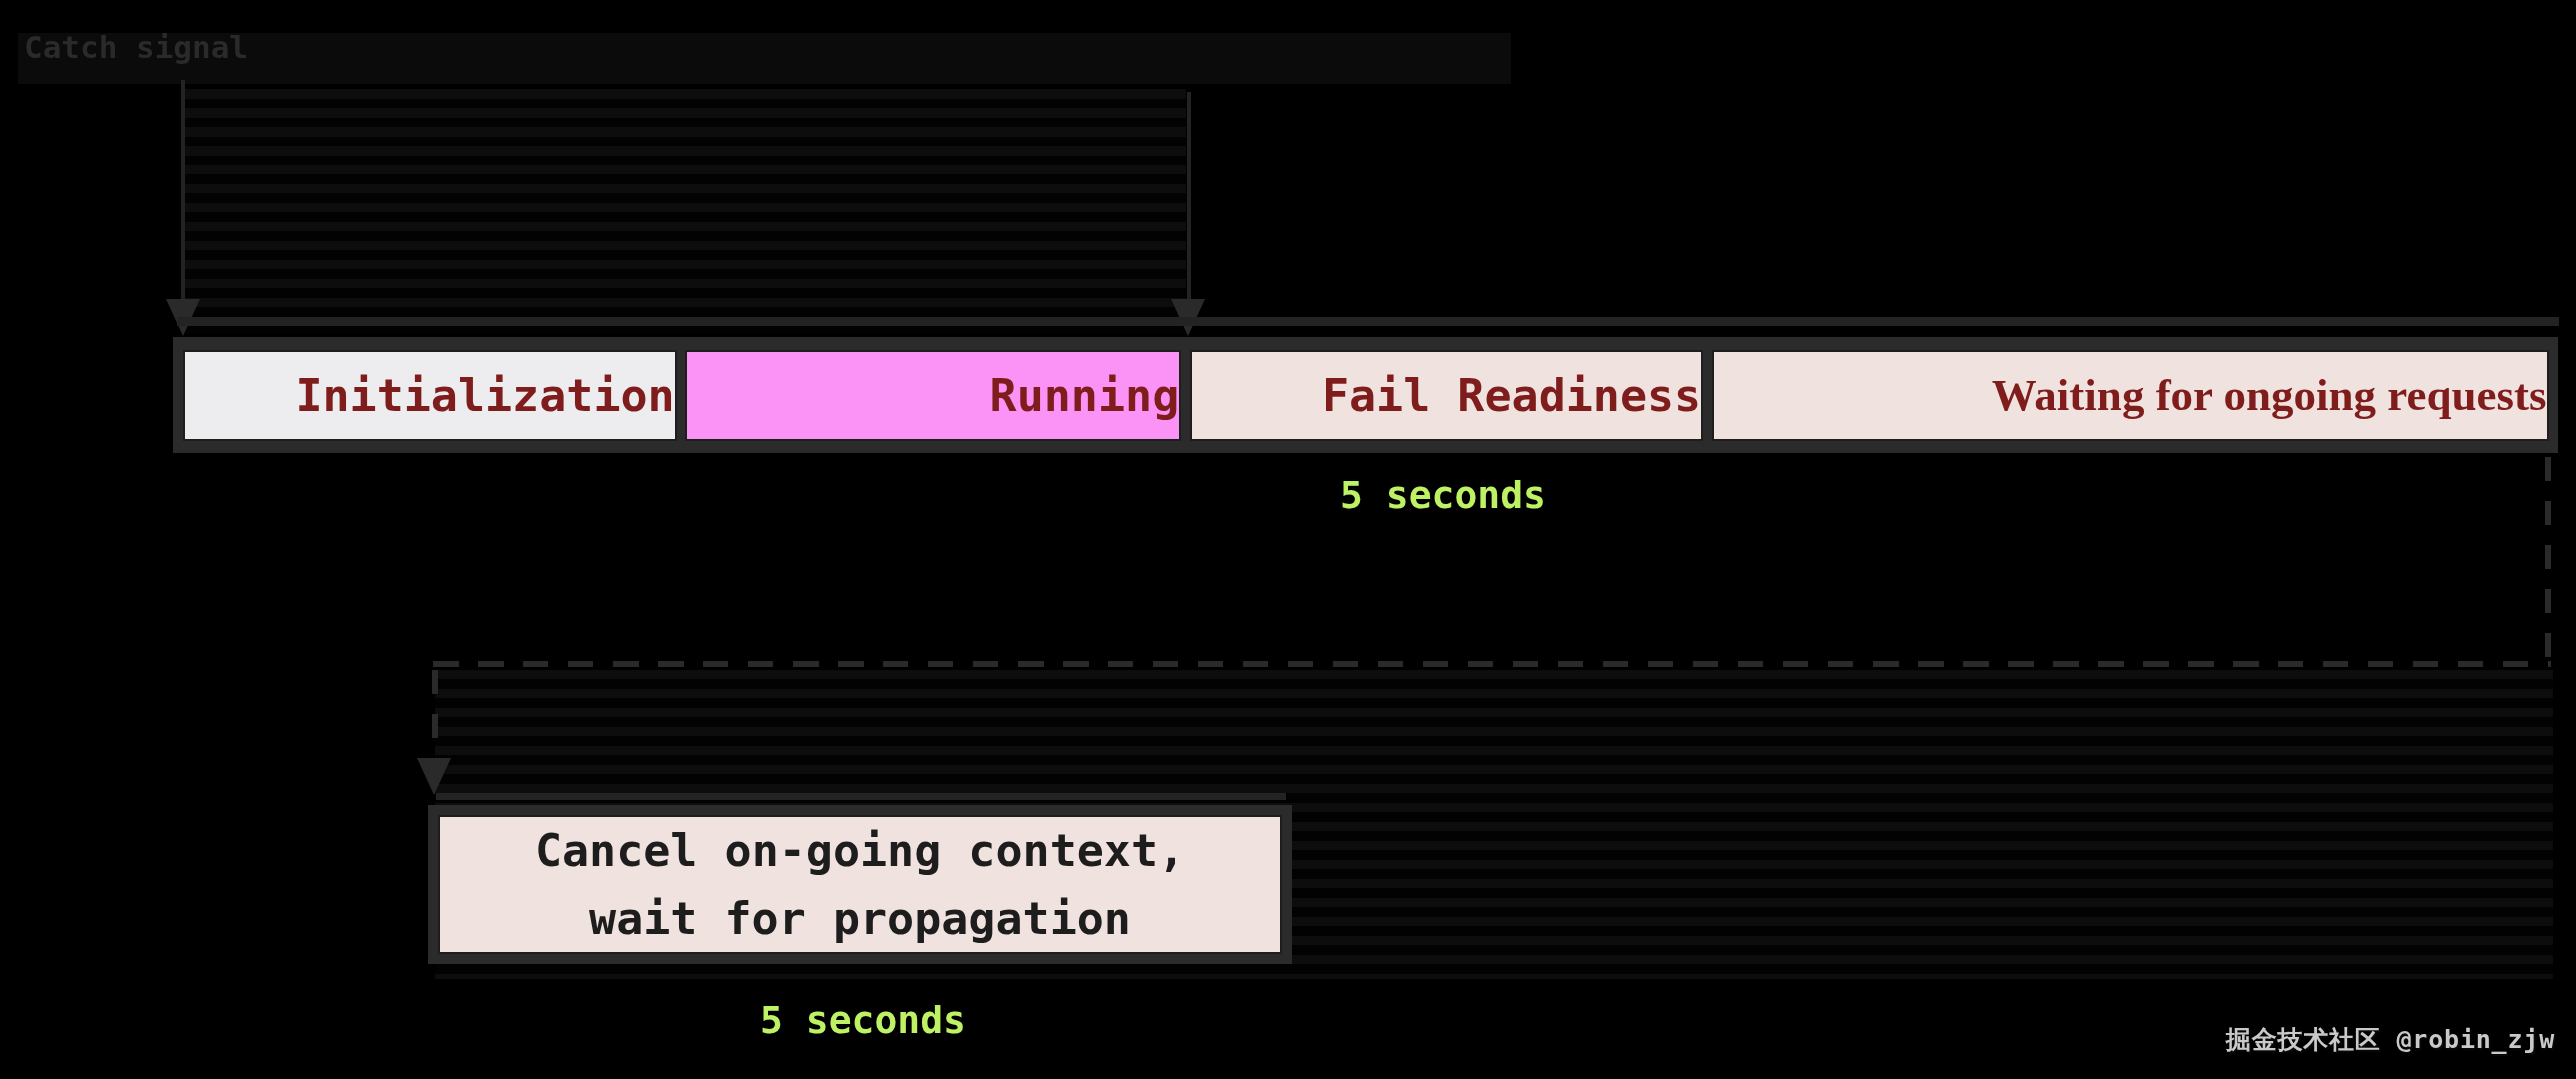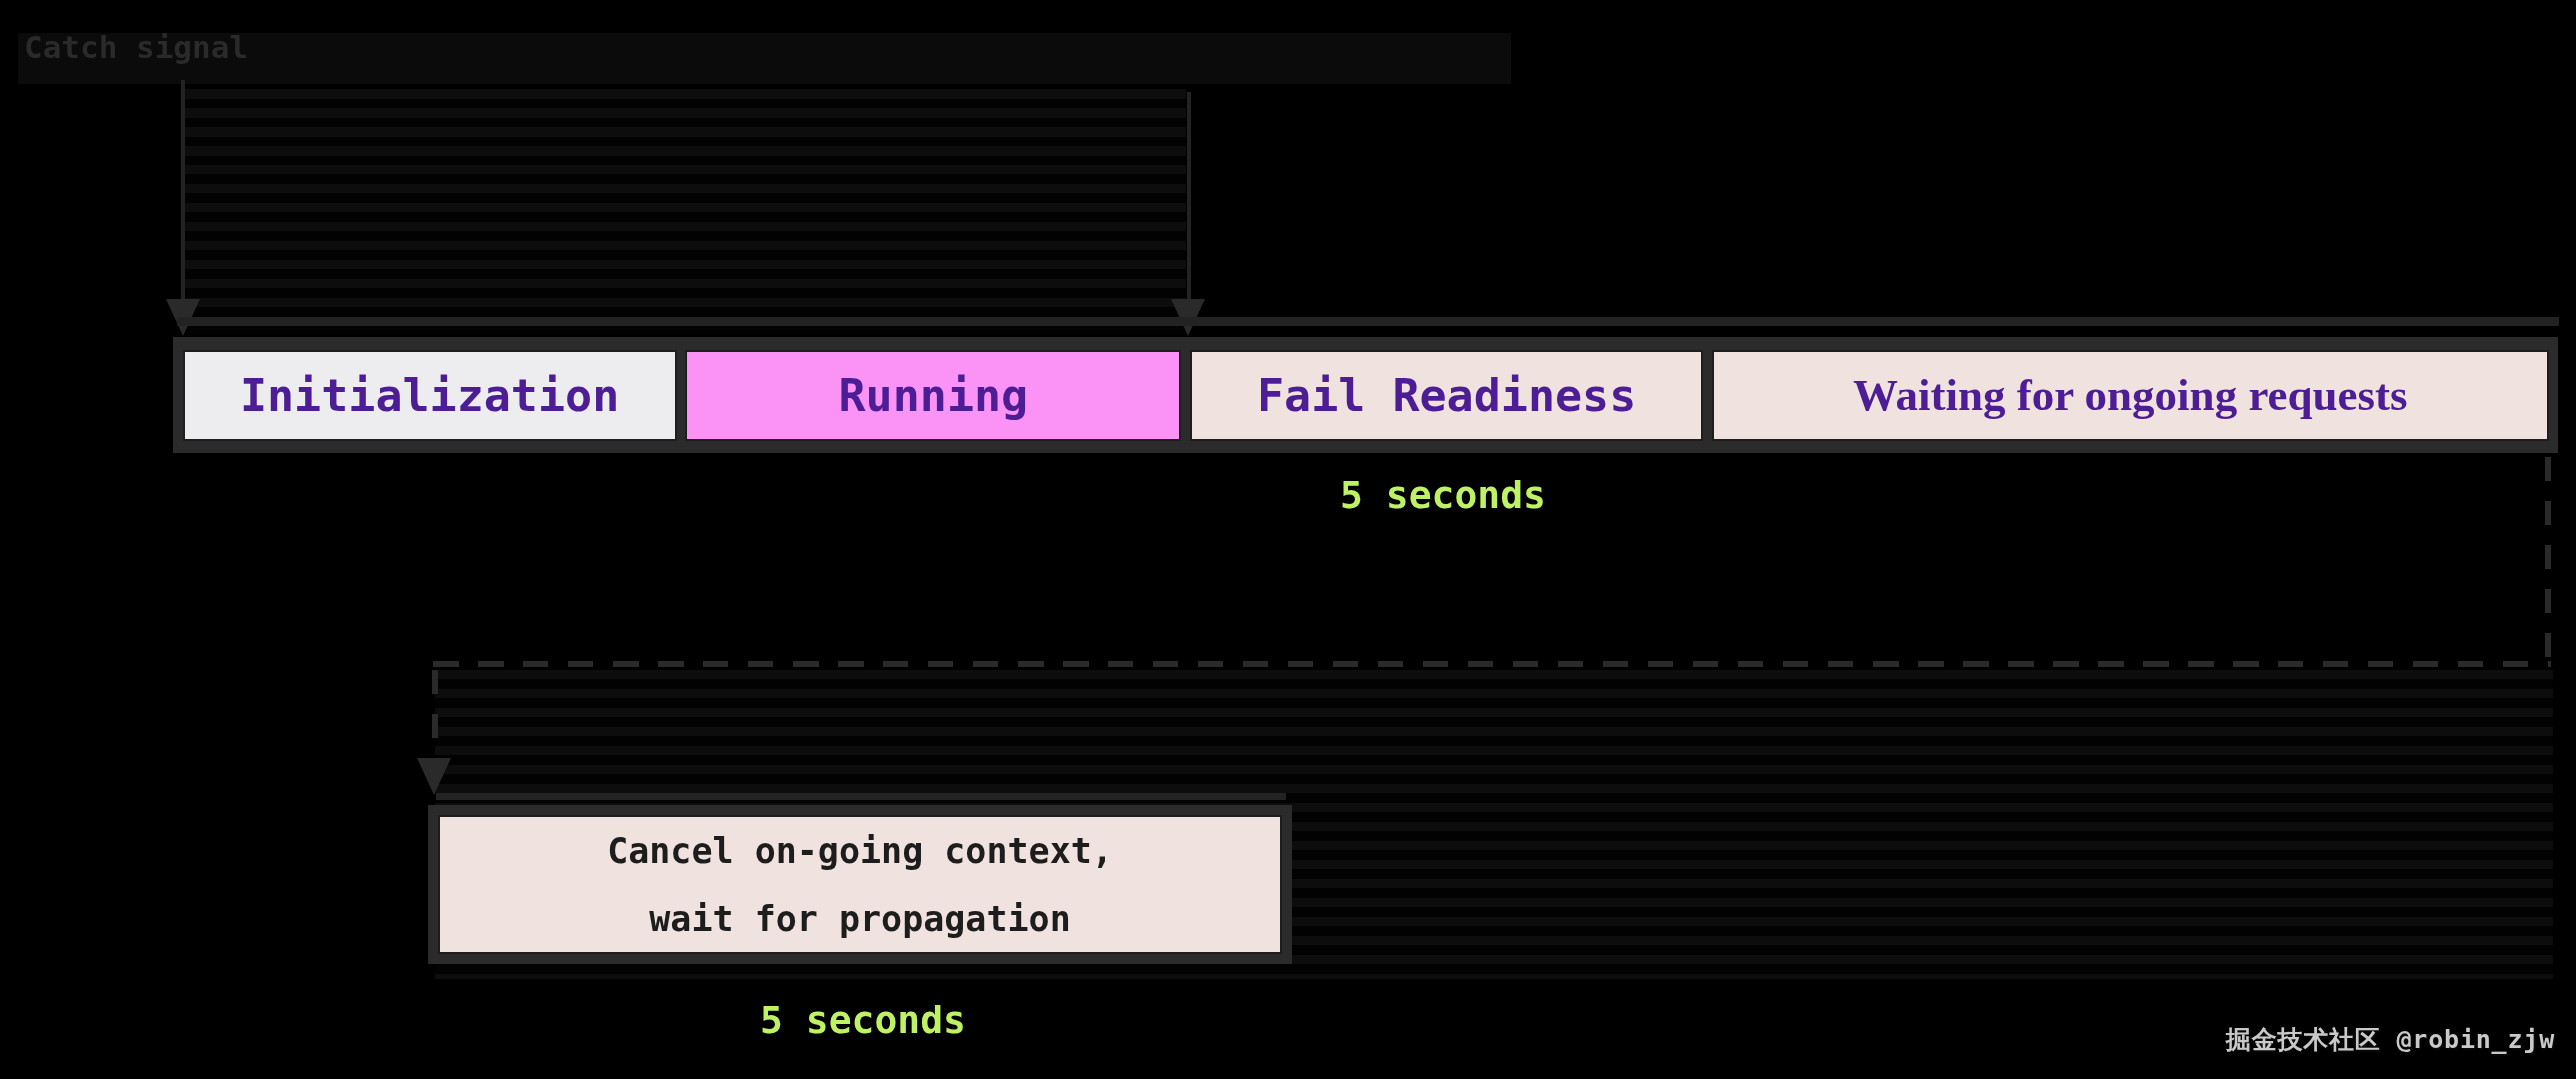--- a/index.html
+++ b/index.html
@@ -43,39 +43,39 @@
   
   .bar-frame{
     left:173px;top:337px;width:2385px;height:116px;
     background:#2b2b2b;
     display:flex;align-items:center;
     padding:0 9.5px;box-sizing:border-box;gap:8.8px;
   }
   .segment{
     height:91px;box-sizing:border-box;
     border:2.4px solid #1e1e1e;
-    display:flex;align-items:center;justify-content:center;
-    font-size:45px;font-weight:bold;color:#4c1d95;
+    display:flex;align-items:center;justify-content:flex-end;
+    font-size:45px;font-weight:bold;color:#7f1d1d;
     white-space:nowrap;flex-basis:0;
   }
   .seg-0{flex-grow:620;}
   .seg-1{flex-grow:622;}
   .seg-2{flex-grow:644;}
   .seg-3{flex-grow:1053;}
 
   
   .cancel-frame{
     left:428px;top:805px;width:864px;height:159px;
     background:#2b2b2b;box-sizing:border-box;padding:10.3px;
   }
   .cancel-box{
     width:100%;height:100%;box-sizing:border-box;
     border:2.4px solid #1e1e1e;background:#f0e3df;
     display:flex;flex-direction:column;align-items:center;justify-content:center;
-    font-size:35px;font-weight:bold;color:#1d1d1d;line-height:68px;
+    font-size:45px;font-weight:bold;color:#1d1d1d;line-height:68px;
     white-space:nowrap;
   }
 
   .watermark{
     right:21px;top:1023px;
     font-size:25px;font-weight:bold;color:#c9c9c9;
     text-shadow:1.6px 1.6px 1.6px #0a0a0a;
     white-space:nowrap;letter-spacing:0.8px;
   }
 </style>

